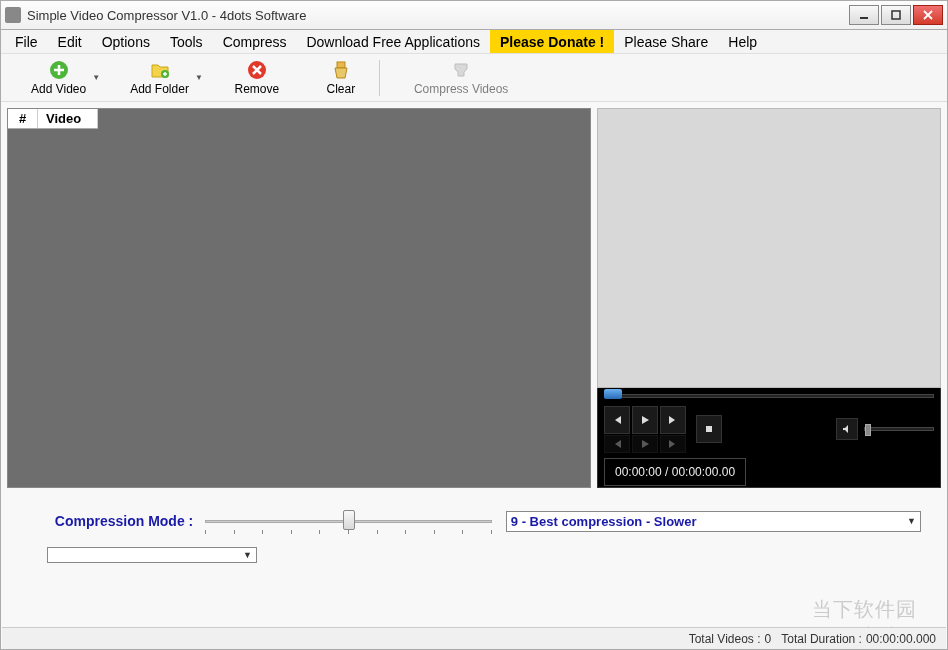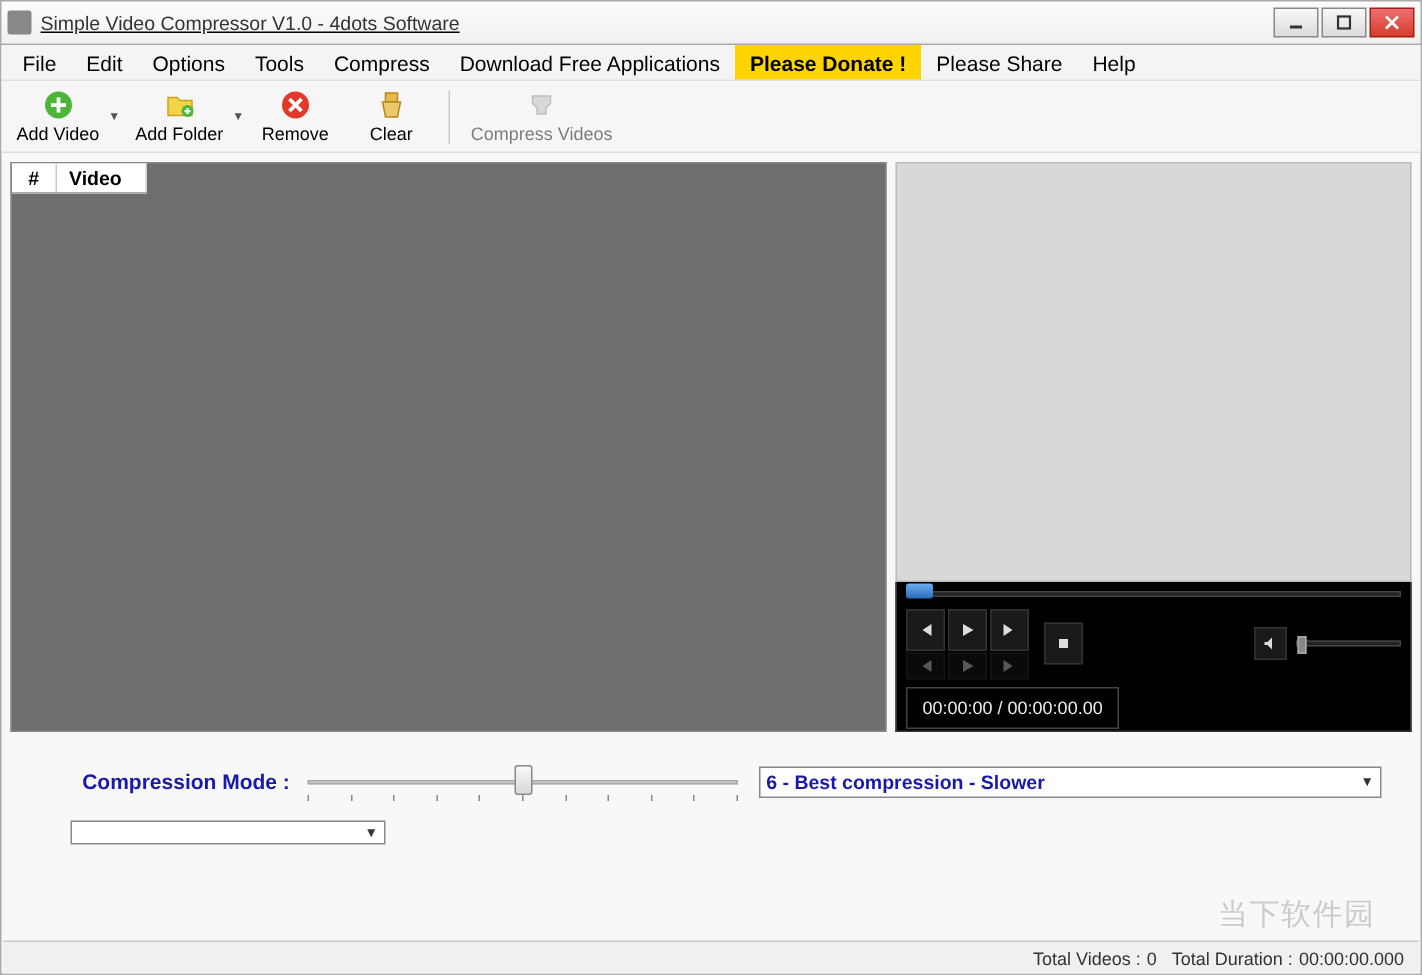--- a/index.html
+++ b/index.html
@@ -1,37 +1,37 @@
 <!DOCTYPE html>
 <html><head>
 <meta charset="utf-8">
 <style>
 * { box-sizing: border-box; margin: 0; padding: 0; font-family: "Segoe UI", Tahoma, sans-serif; }
 body { background: #fff; width: 948px; height: 650px; overflow: hidden; position: relative; }
 
 
-.titlebar { height: 30px; background: linear-gradient(#fdfdfd, #f0f0f0); border: 1px solid #aaa; display: flex; align-items: center; padding: 0 4px; text-decoration: underline; }
+.titlebar { height: 30px; background: linear-gradient(#fdfdfd, #f0f0f0); border: 1px solid #aaa; display: flex; align-items: center; padding: 0 4px; }
 .titlebar-icon { width: 16px; height: 16px; background: #888; border-radius: 2px; margin-right: 6px; }
 .titlebar-text { font-size: 13px; color: #333; flex: 1; }
 .win-controls { display: flex; gap: 2px; }
 .win-btn { width: 30px; height: 20px; border: 1px solid #888; background: linear-gradient(#f8f8f8,#dcdcdc); display: flex; align-items: center; justify-content: center; font-size: 10px; cursor: pointer; }
 .win-btn.close { background: linear-gradient(#f07070,#d43c2a); border-color: #a02016; }
 .win-btn svg { width: 10px; height: 10px; }
 
 
 .client { border: 1px solid #aaa; border-top: none; height: 620px; background: #f8f8f8; position: relative; }
 
 
 .menubar { height: 24px; background: #f4f4f4; display: flex; align-items: stretch; padding: 0 4px; font-size: 14px; border-bottom: 1px solid #e0e0e0; }
 .menu-item { padding: 3px 10px; cursor: pointer; display: flex; align-items: center; }
 .menu-item.donate { background: #ffd400; font-weight: bold; }
 
 
 .toolbar { height: 48px; background: #f6f6f6; display: flex; align-items: center; padding: 2px 4px; gap: 4px; border-bottom: 1px solid #ddd; }
-.tool-btn { display: flex; flex-direction: column; align-items: center; justify-content: center; min-width: 60px; height: 44px; cursor: pointer; font-size: 12px; padding: 2px 6px; }
+.tool-btn { display: flex; flex-direction: column; align-items: center; justify-content: center; min-width: 60px; height: 44px; cursor: pointer; font-size: 12px; padding: 2px 6px; margin-left: 20px; }
 .tool-btn.disabled { opacity: 0.5; cursor: default; }
 .tool-icon { width: 20px; height: 20px; margin-bottom: 2px; }
 .tool-drop { width: 8px; display: flex; align-items: center; justify-content: center; cursor: pointer; font-size: 8px; color: #555; }
 .tool-group { display: flex; align-items: center; }
 .tool-sep { width: 1px; height: 36px; background: #ccc; margin: 0 4px; }
 
 
 .content { padding: 6px; display: flex; flex-direction: column; gap: 0; }
 .upper { display: flex; gap: 6px; height: 380px; }
 .video-list-panel { flex: 1; background: #6e6e6e; border: 1px solid #888; position: relative; }
@@ -253,21 +253,21 @@
               <span></span>
               <span></span>
               <span></span>
               <span></span>
               <span></span>
               <span></span>
             </div>
           <div class="slider-thumb"></div>
         </div>
         <div class="combo mode">
-          <span>6 - Best compression - Slower</span>
+          <span>9 - Best compression - Slower</span>
           <span class="combo-arrow">▼</span>
         </div>
       </div>
       <div class="ctrl-row">
         <div class="combo size">
           <span></span>
           <span class="combo-arrow">▼</span>
         </div>
       </div>
     </div>

